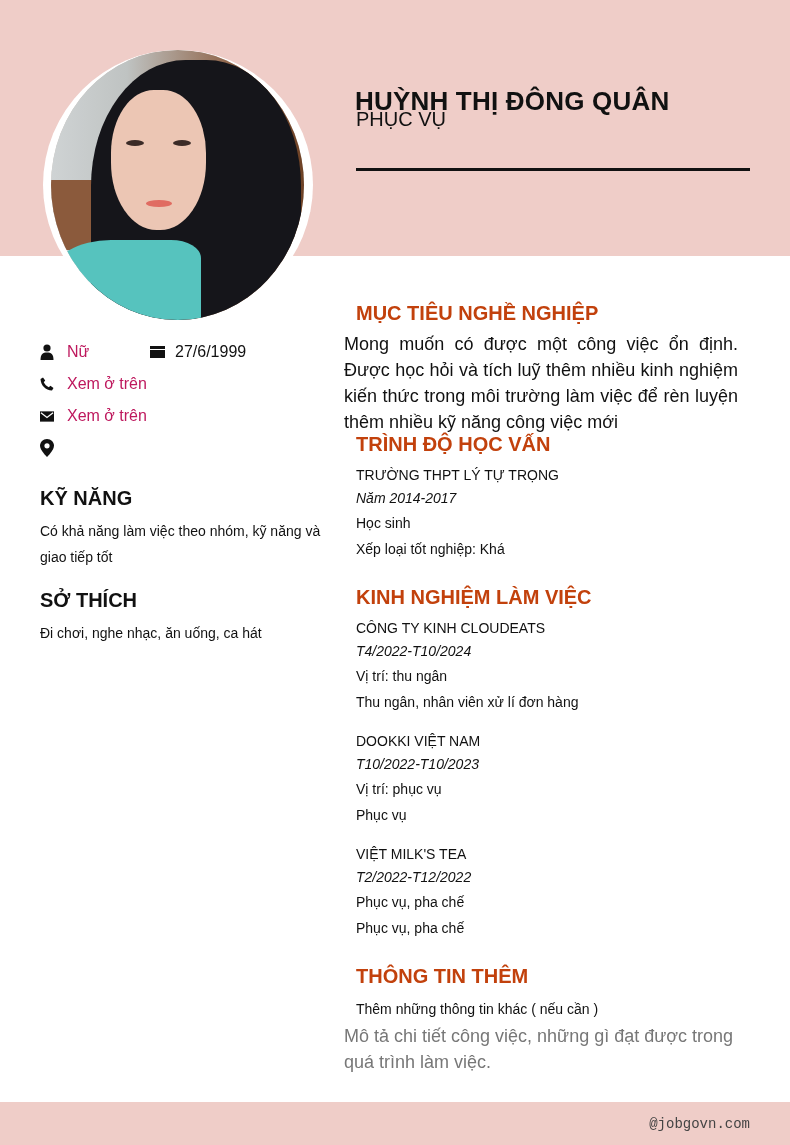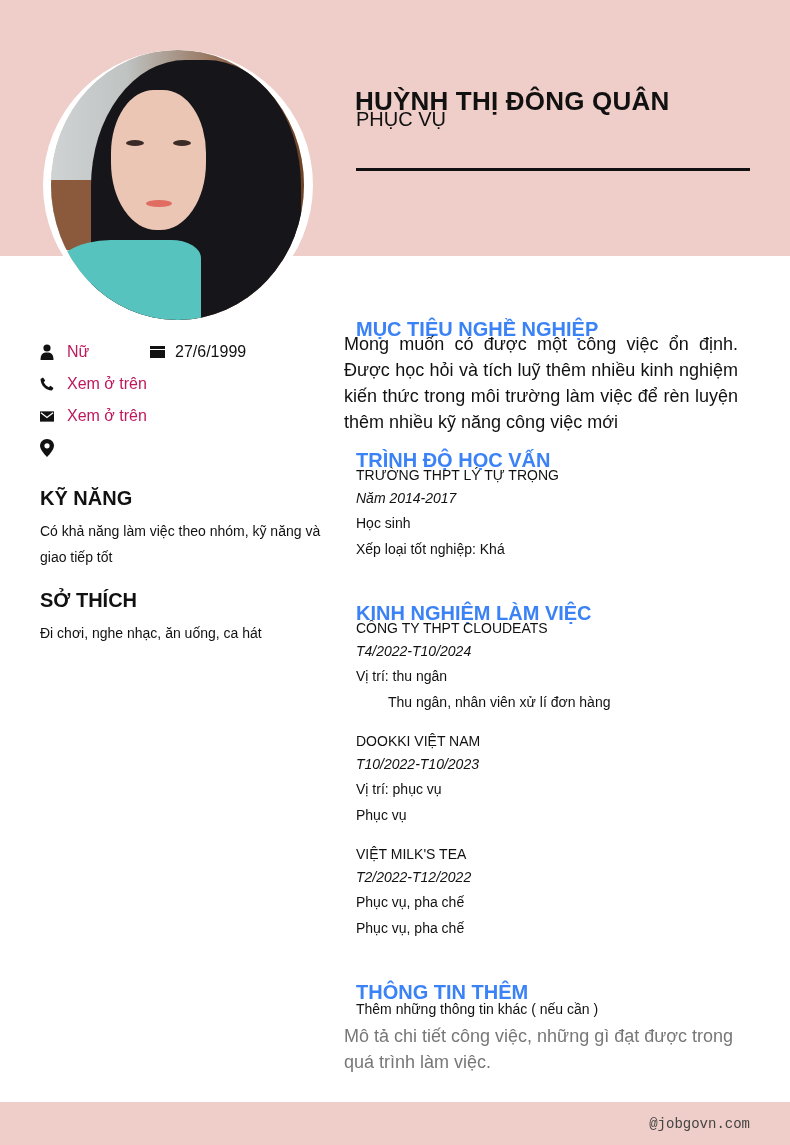--- a/index.html
+++ b/index.html
@@ -30,21 +30,21 @@
   
   .contact-row { position: absolute; left: 40px; height: 20px; display: flex; align-items: center; font-size: 16px; color: #be185d; }
   .contact-row .ic { width: 14px; height: 16px; display: inline-flex; align-items: center; justify-content: center; margin-right: 13px; }
   .birth { position: absolute; left: 150px; top: 342px; height: 20px; display: flex; align-items: center; font-size: 16px; color: #111; }
   .birth .ic { width: 15px; height: 16px; display: inline-flex; align-items: center; justify-content: center; margin-right: 10px; }
 
   .section-title-left { position: absolute; left: 40px; font-size: 20px; font-weight: bold; color: #111; }
   .left-text { position: absolute; left: 40px; width: 290px; font-size: 14px; line-height: 26px; color: #111; }
 
   
-  .section-title { position: absolute; left: 356px; font-size: 20px; font-weight: bold; color: #3b82f6; white-space: nowrap; margin-top: 16px; }
+  .section-title { position: absolute; left: 356px; font-size: 20px; font-weight: bold; color: #c2410c; white-space: nowrap; }
   .para { position: absolute; left: 344px; width: 394px; font-size: 18px; line-height: 26px; color: #111; text-align: justify; }
   .org { position: absolute; left: 356px; font-size: 14px; font-weight: normal; color: #111; white-space: nowrap; }
   .period { position: absolute; left: 356px; font-size: 14px; font-style: italic; color: #111; white-space: nowrap; }
   .line { position: absolute; left: 356px; font-size: 14px; color: #111; white-space: nowrap; }
   .muted { color: #777; }
 </style>
 </head>
 <body>
 
 <div class="header-band"></div>
@@ -120,24 +120,24 @@
 <div class="para" style="top:331px;">Mong muốn có được một công việc ổn định. Được học hỏi và tích luỹ thêm nhiều kinh nghiệm kiến thức trong môi trường làm việc để rèn luyện thêm nhiều kỹ năng công việc mới</div>
 
 <div class="section-title" style="top:433px;">TRÌNH ĐỘ HỌC VẤN</div>
 <div class="org" style="top:467px;">TRƯỜNG THPT LÝ TỰ TRỌNG</div>
 <div class="period" style="top:490px;">Năm 2014-2017</div>
 <div class="line" style="top:515px;">Học sinh</div>
 <div class="line" style="top:541px;">Xếp loại tốt nghiệp: Khá</div>
 
 <div class="section-title" style="top:586px;">KINH NGHIỆM LÀM VIỆC</div>
 
-<div class="org" style="top:620px;">CÔNG TY THPT CLOUDEATS</div>
+<div class="org" style="top:620px;">CÔNG TY KINH CLOUDEATS</div>
 <div class="period" style="top:643px;">T4/2022-T10/2024</div>
 <div class="line" style="top:668px;">Vị trí: thu ngân</div>
-<div class="line" style="top:694px;margin-left:32px;">Thu ngân, nhân viên xử lí đơn hàng</div>
+<div class="line" style="top:694px;">Thu ngân, nhân viên xử lí đơn hàng</div>
 
 <div class="org" style="top:733px;">DOOKKI VIỆT NAM</div>
 <div class="period" style="top:756px;">T10/2022-T10/2023</div>
 <div class="line" style="top:781px;">Vị trí: phục vụ</div>
 <div class="line" style="top:807px;">Phục vụ</div>
 
 <div class="org" style="top:846px;">VIỆT MILK'S TEA</div>
 <div class="period" style="top:869px;">T2/2022-T12/2022</div>
 <div class="line" style="top:894px;">Phục vụ, pha chế</div>
 <div class="line" style="top:920px;">Phục vụ, pha chế</div>

